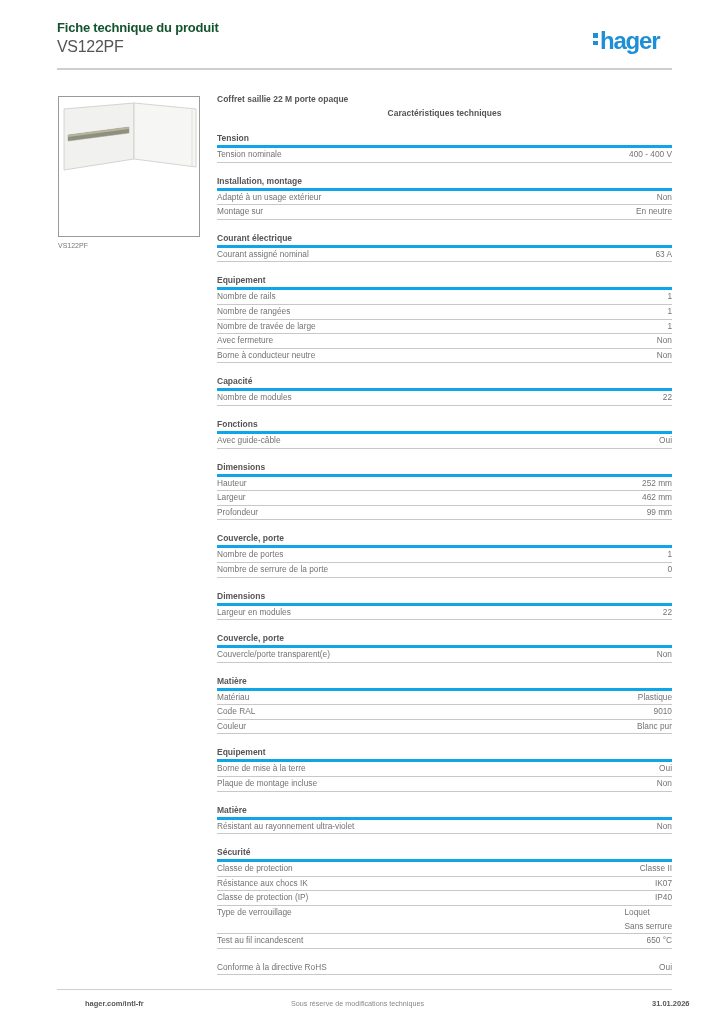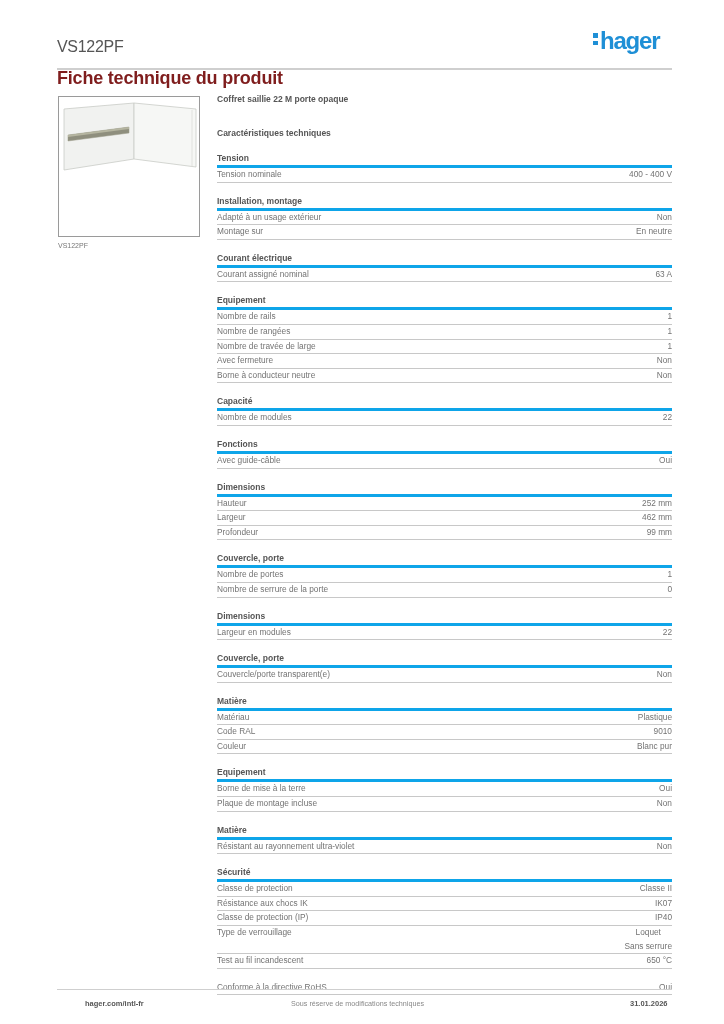--- a/index.html
+++ b/index.html
@@ -1,36 +1,36 @@
 <!DOCTYPE html>
 <html><head>
 <meta charset="utf-8">
 <style>
   html, body { margin:0; padding:0; background:#ffffff; }
   body { width:724px; height:1024px; position:relative; overflow:hidden;
          font-family:"Liberation Sans", sans-serif; color:#6a6a6a; }
-  .header-title { position:absolute; left:57px; top:20px; font-size:18px; font-weight:bold; color:#7f1d1d; letter-spacing:-0.2px;margin-top:48px; }
+  .header-title { position:absolute; left:57px; top:20px; font-size:13px; font-weight:bold; color:#14532d; letter-spacing:-0.2px; }
   .header-sub { position:absolute; left:57px; top:38px; font-size:16px; color:#555; letter-spacing:-0.3px; }
   .logo { position:absolute; left:593px; top:27px; font-size:24px; font-weight:bold; color:#1e8fd6; letter-spacing:-1.2px; }
   .logo .dots { display:inline-block; width:5px; margin-right:2px; position:relative; top:-1px; }
   .logo .dots i { display:block; width:4.5px; height:4.5px; background:#1e8fd6; margin:3px 0; }
   .top-rule { position:absolute; left:57px; top:68px; width:615px; height:2px; background:#cfcfcf; }
   .photo { position:absolute; left:58px; top:96px; width:142px; height:141px; border:1px solid #9a9a9a; background:#fff; box-sizing:border-box; }
   .photo-caption { position:absolute; left:58px; top:242px; font-size:7px; color:#777; }
   .content { position:absolute; left:217px; top:92px; width:455px; }
   .product-name { font-size:8.5px; font-weight:bold; color:#555; height:14px; line-height:14px; }
-  .spec-title { font-size:8.5px; font-weight:bold; color:#555; margin-top:20px; height:14px; line-height:14px; }
+  .spec-title { font-size:8.5px; font-weight:bold; color:#555; height:14px; line-height:14px;text-align:center; }
   .section { margin-top:12px; }
   .section-head { font-size:8.5px; font-weight:bold; color:#555; height:13px; line-height:13px; border-bottom:3px solid #0ea5e9; }
   .row { display:flex; justify-content:space-between; font-size:8.3px; color:#737373; line-height:13.6px; border-bottom:1px solid #c8c8c8; }
-  .row .val { text-align:center; white-space:pre-line; }
+  .row .val { text-align:left; white-space:pre-line; }
   .bottom-rule { position:absolute; left:57px; top:989px; width:615px; height:1px; background:#cfcfcf; }
   .footer-left { position:absolute; left:57px; top:999px; font-size:7.5px; font-weight:bold; color:#555;margin-left:28px; }
   .footer-mid { position:absolute; left:291px; top:999px; font-size:7.2px; color:#888; }
-  .footer-right { position:absolute; left:630px; top:999px; font-size:7.5px; font-weight:bold; color:#555; }
+  .footer-right { position:absolute; left:652px; top:999px; font-size:7.5px; font-weight:bold; color:#555; }
 </style>
 </head>
 <body>
 
 <div>
   <div class="header-title">Fiche technique du produit</div>
   <div class="header-sub">VS122PF</div>
   <div class="logo">
     <span class="dots"><i></i><i></i></span><span>hager</span>
   </div>

